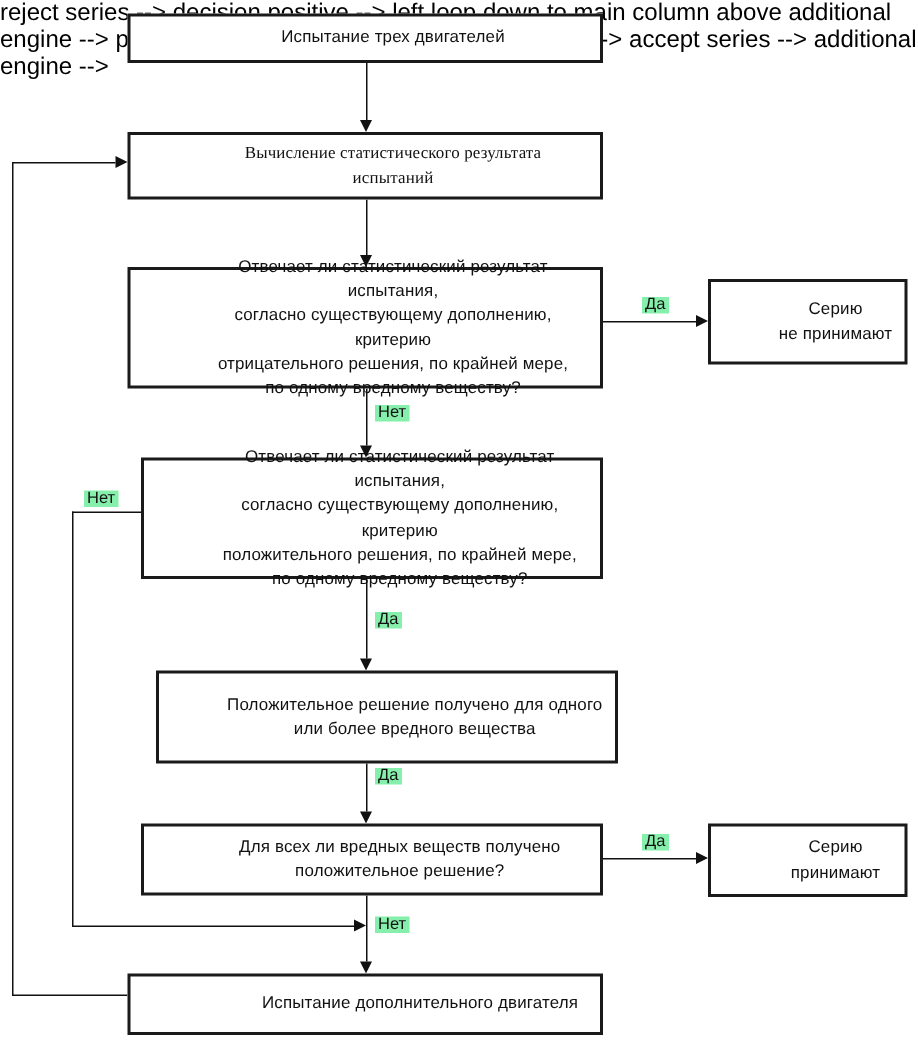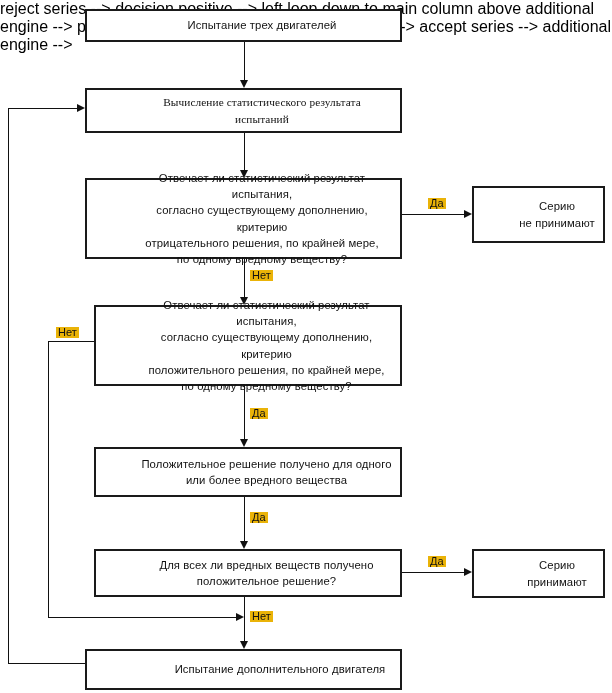--- a/index.html
+++ b/index.html
@@ -68,21 +68,21 @@
     border-bottom: 4.5px solid transparent;
     border-left: 8px solid #111111;
   }
   .elabel {
     position: absolute;
     font-size: 11px;
     line-height: 1;
     color: #111111;
     white-space: nowrap;
     z-index: 4;
-    background: #eab308;
+    background: #86efac;
     padding: 0 2px;
   }
 </style>
 </head>
 <body>
 
 <div id="chart">
 
   
   <div class="box" style="left:85px; top:9px; width:317px; height:33px;">
@@ -106,21 +106,21 @@
 не принимают</span>
   </div>
 
   <div class="box" style="left:94px; top:305px; width:308px; height:81px;">
     <span class="txt">Отвечает ли статистический результат испытания,
 согласно существующему дополнению, критерию
 положительного решения, по крайней мере,
 по одному вредному веществу?</span>
   </div>
 
-  <div class="box" style="left:94px; top:447px; width:308px; height:50px;">
+  <div class="box" style="left:104px; top:447px; width:308px; height:62px;">
     <span class="txt">Положительное решение получено для одного
 или более вредного вещества</span>
   </div>
 
   <div class="box" style="left:94px; top:549px; width:308px; height:48px;">
     <span class="txt">Для всех ли вредных веществ получено
 положительное решение?</span>
   </div>
 
   <div class="box" style="left:472px; top:549px; width:133px; height:49px;">

